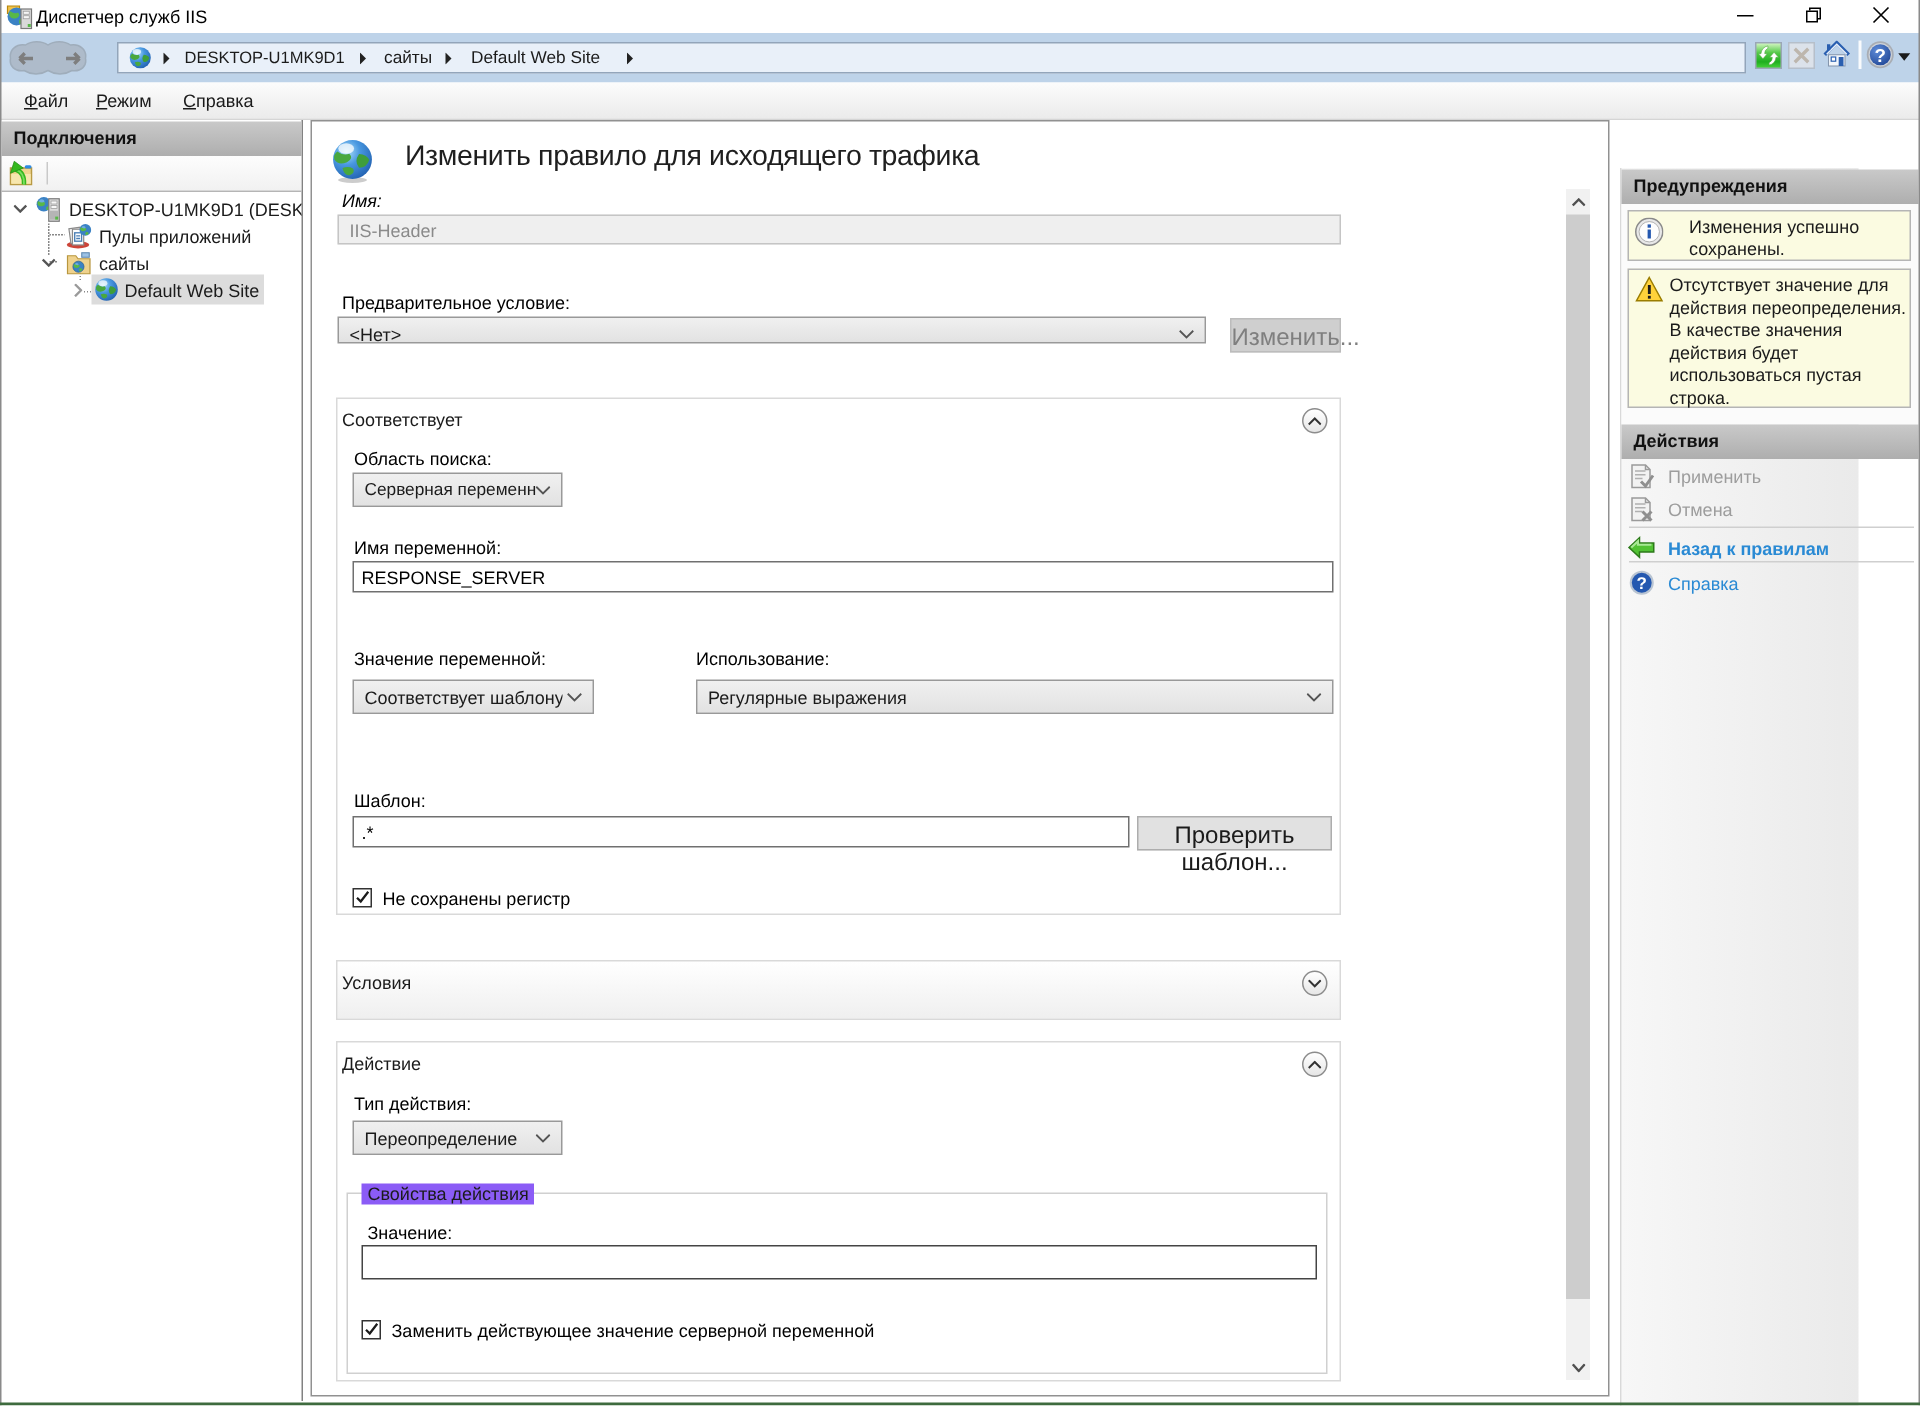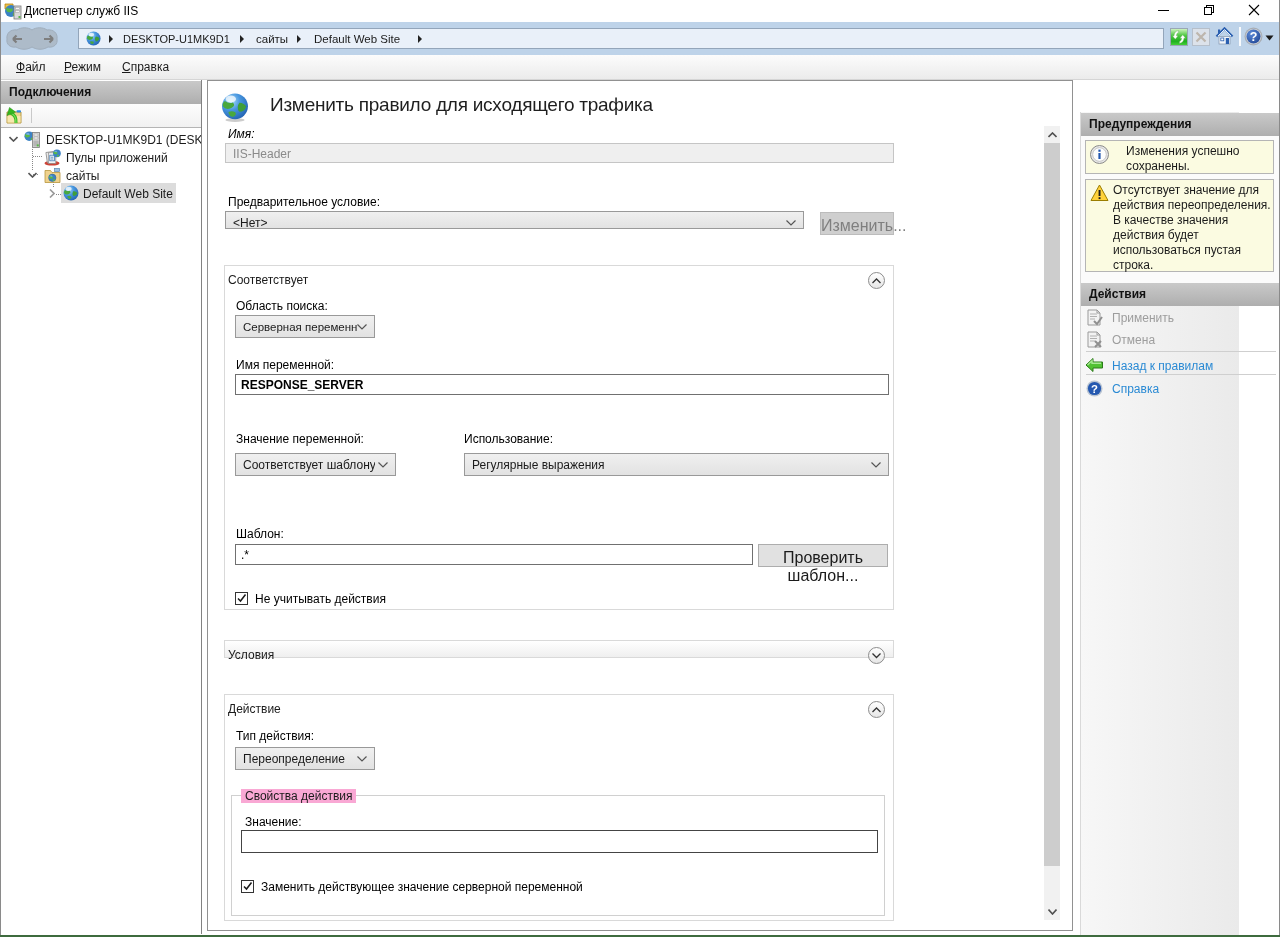--- a/index.html
+++ b/index.html
@@ -279,21 +279,21 @@
         </svg>
       </div>
     <div class="abs f12" style="left:11px;top:33px;">Область поиска:</div>
     <div class="abs combo" style="left:10px;top:49px;width:140px;height:23px;">
       <span class="cbtext" style="right:14px;font-size:11.5px;top:5px;">Серверная переменн</span>
       <svg class="cbarr" width="10" height="6">
           <path d="M0.5 0.5 L5 5 L9.5 0.5" fill="none" stroke="#555" stroke-width="1.2"></path>
         </svg>
     </div>
     <div class="abs f12" style="left:11px;top:92px;">Имя переменной:</div>
-    <div class="abs tbox" style="left:10px;top:108px;width:654px;height:21px;font-weight:bold;">RESPONSE_SERVER</div>
+    <div class="abs tbox" style="left:10px;top:108px;width:654px;height:21px;">RESPONSE_SERVER</div>
     <div class="abs f12" style="left:11px;top:166px;">Значение переменной:</div>
     <div class="abs combo" style="left:10px;top:187px;width:161px;height:23px;">
       <span class="cbtext">Соответствует шаблону</span>
       <svg class="cbarr" width="10" height="6">
           <path d="M0.5 0.5 L5 5 L9.5 0.5" fill="none" stroke="#555" stroke-width="1.2"></path>
         </svg>
     </div>
     <div class="abs f12" style="left:239px;top:166px;">Использование:</div>
     <div class="abs combo" style="left:239px;top:187px;width:425px;height:23px;">
       <span class="cbtext">Регулярные выражения</span>
@@ -302,24 +302,24 @@
         </svg>
     </div>
     <div class="abs f12" style="left:11px;top:261px;">Шаблон:</div>
     <div class="abs tbox" style="left:10px;top:278px;width:518px;height:21px;">.*</div>
     <div class="abs btn" style="left:533px;top:278px;width:130px;height:23px;">Проверить шаблон...</div>
     <div class="abs cb" style="left:10px;top:326px;">
         <svg width="11" height="11" style="position:absolute;left:0px;top:0px;">
           <path d="M2 5.5 L4.5 8 L9.5 1.5" fill="none" stroke="#1b1b1b" stroke-width="1.5"></path>
         </svg>
       </div>
-    <div class="abs f12" style="left:30px;top:326px;">Не учитывать действия</div>
-  </div>
-
-  <div class="abs secbox collapsed" style="left:16px;top:559px;width:670px;height:18px;padding-left:48px;">
+    <div class="abs f12" style="left:30px;top:326px;">Не сохранены регистр</div>
+  </div>
+
+  <div class="abs secbox collapsed" style="left:16px;top:559px;width:670px;height:40px;padding-left:48px;">
     <div class="sectitle">Условия</div>
     <div class="chevcircle" style="top:6px;">
         <svg width="9" height="6" style="position:absolute;left:3px;top:5px;">
           <path d="M0.5 0.5 L4.5 4.5 L8.5 0.5" fill="none" stroke="#333" stroke-width="1.3"></path>
         </svg>
       </div>
   </div>
 
   <div class="abs secbox" style="left:16px;top:613px;width:670px;height:227px;">
     <div class="sectitle">Действие</div>
@@ -329,21 +329,21 @@
         </svg>
       </div>
     <div class="abs f12" style="left:11px;top:34px;">Тип действия:</div>
     <div class="abs combo" style="left:10px;top:52px;width:140px;height:23px;">
       <span class="cbtext">Переопределение</span>
       <svg class="cbarr" width="10" height="6">
           <path d="M0.5 0.5 L5 5 L9.5 0.5" fill="none" stroke="#555" stroke-width="1.2"></path>
         </svg>
     </div>
     <div class="abs" style="left:6px;top:100px;width:654px;height:121px;border:1px solid #d0d0d0;">
-      <div class="abs" style="left:9px;top:-7px;background:#f9a8d4;padding:0 4px;font-size:12px;color:#1b1b1b;">Свойства действия</div>
+      <div class="abs" style="left:9px;top:-7px;background:#8b5cf6;padding:0 4px;font-size:12px;color:#1b1b1b;">Свойства действия</div>
       <div class="abs f12" style="left:13px;top:19px;">Значение:</div>
       <div class="abs tbox focus" style="left:9px;top:34px;width:637px;height:23px;"></div>
       <div class="abs cb" style="left:9px;top:84px;">
           <svg width="11" height="11" style="position:absolute;left:0px;top:0px;">
             <path d="M2 5.5 L4.5 8 L9.5 1.5" fill="none" stroke="#1b1b1b" stroke-width="1.5"></path>
           </svg>
         </div>
       <div class="abs f12" style="left:29px;top:84px;">Заменить действующее значение серверной переменной</div>
     </div>
   </div>
@@ -396,21 +396,21 @@
       <path d="M9 10 l6 6 M15 10 l-6 6" fill="none" stroke="#8f8f8f" stroke-width="2"></path>
     </svg>
     <span style="margin-left:26px;">Отмена</span>
   </div>
   <div class="abs" style="left:5px;top:239px;width:190px;height:1px;background:#cfcfcf;"></div>
   <div class="abs actitem link" style="left:5px;top:245px;">
     <svg class="abs" style="left:-1px;top:0;" width="19" height="16" viewBox="0 0 19 16">
       <path d="M1 8 L8 1.5 L8 5 L17.5 5 L17.5 11 L8 11 L8 14.5 Z" fill="#52c234" stroke="#2c7a1a" stroke-width="1"></path>
       <path d="M2.5 8 L7 3.8 L7 6.2 L16 6.2" fill="none" stroke="#a8e895" stroke-width="1.4"></path>
     </svg>
-    <span style="margin-left:26px;">Назад к правилам</span>
+    <span style="margin-left:26px;font-weight:bold;">Назад к правилам</span>
   </div>
   <div class="abs" style="left:5px;top:262px;width:190px;height:1px;background:#cfcfcf;"></div>
   <div class="abs actitem link" style="left:5px;top:268px;">
     <svg class="abs" style="left:0;top:0;" width="17" height="17" viewBox="0 0 18 18">
       <circle cx="9" cy="9" r="8.5" fill="#b9c4d2"></circle>
       <circle cx="9" cy="9" r="7" fill="#2458b0"></circle>
       <text x="9" y="13.5" text-anchor="middle" font-size="12" font-weight="bold" fill="#fff" font-family="Liberation Sans">?</text>
     </svg>
     <span style="margin-left:26px;">Справка</span>
   </div>

